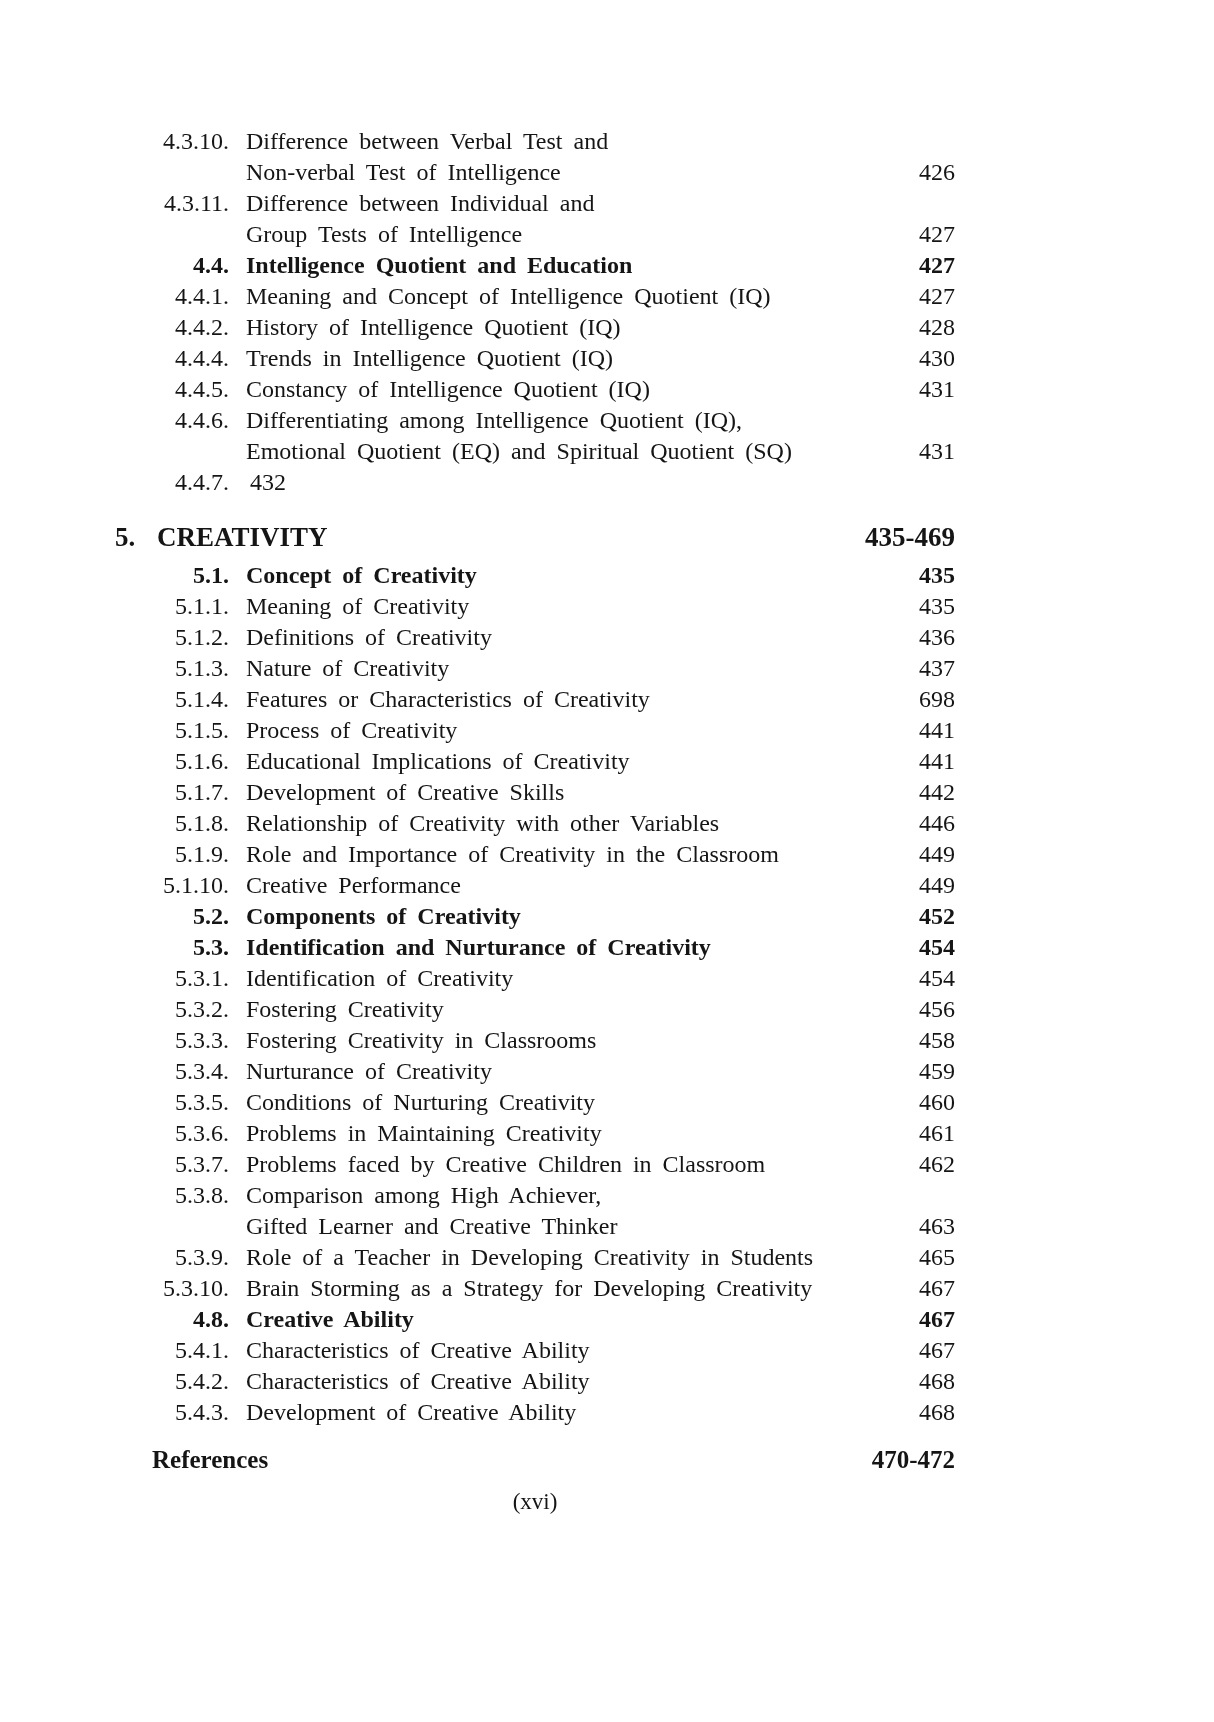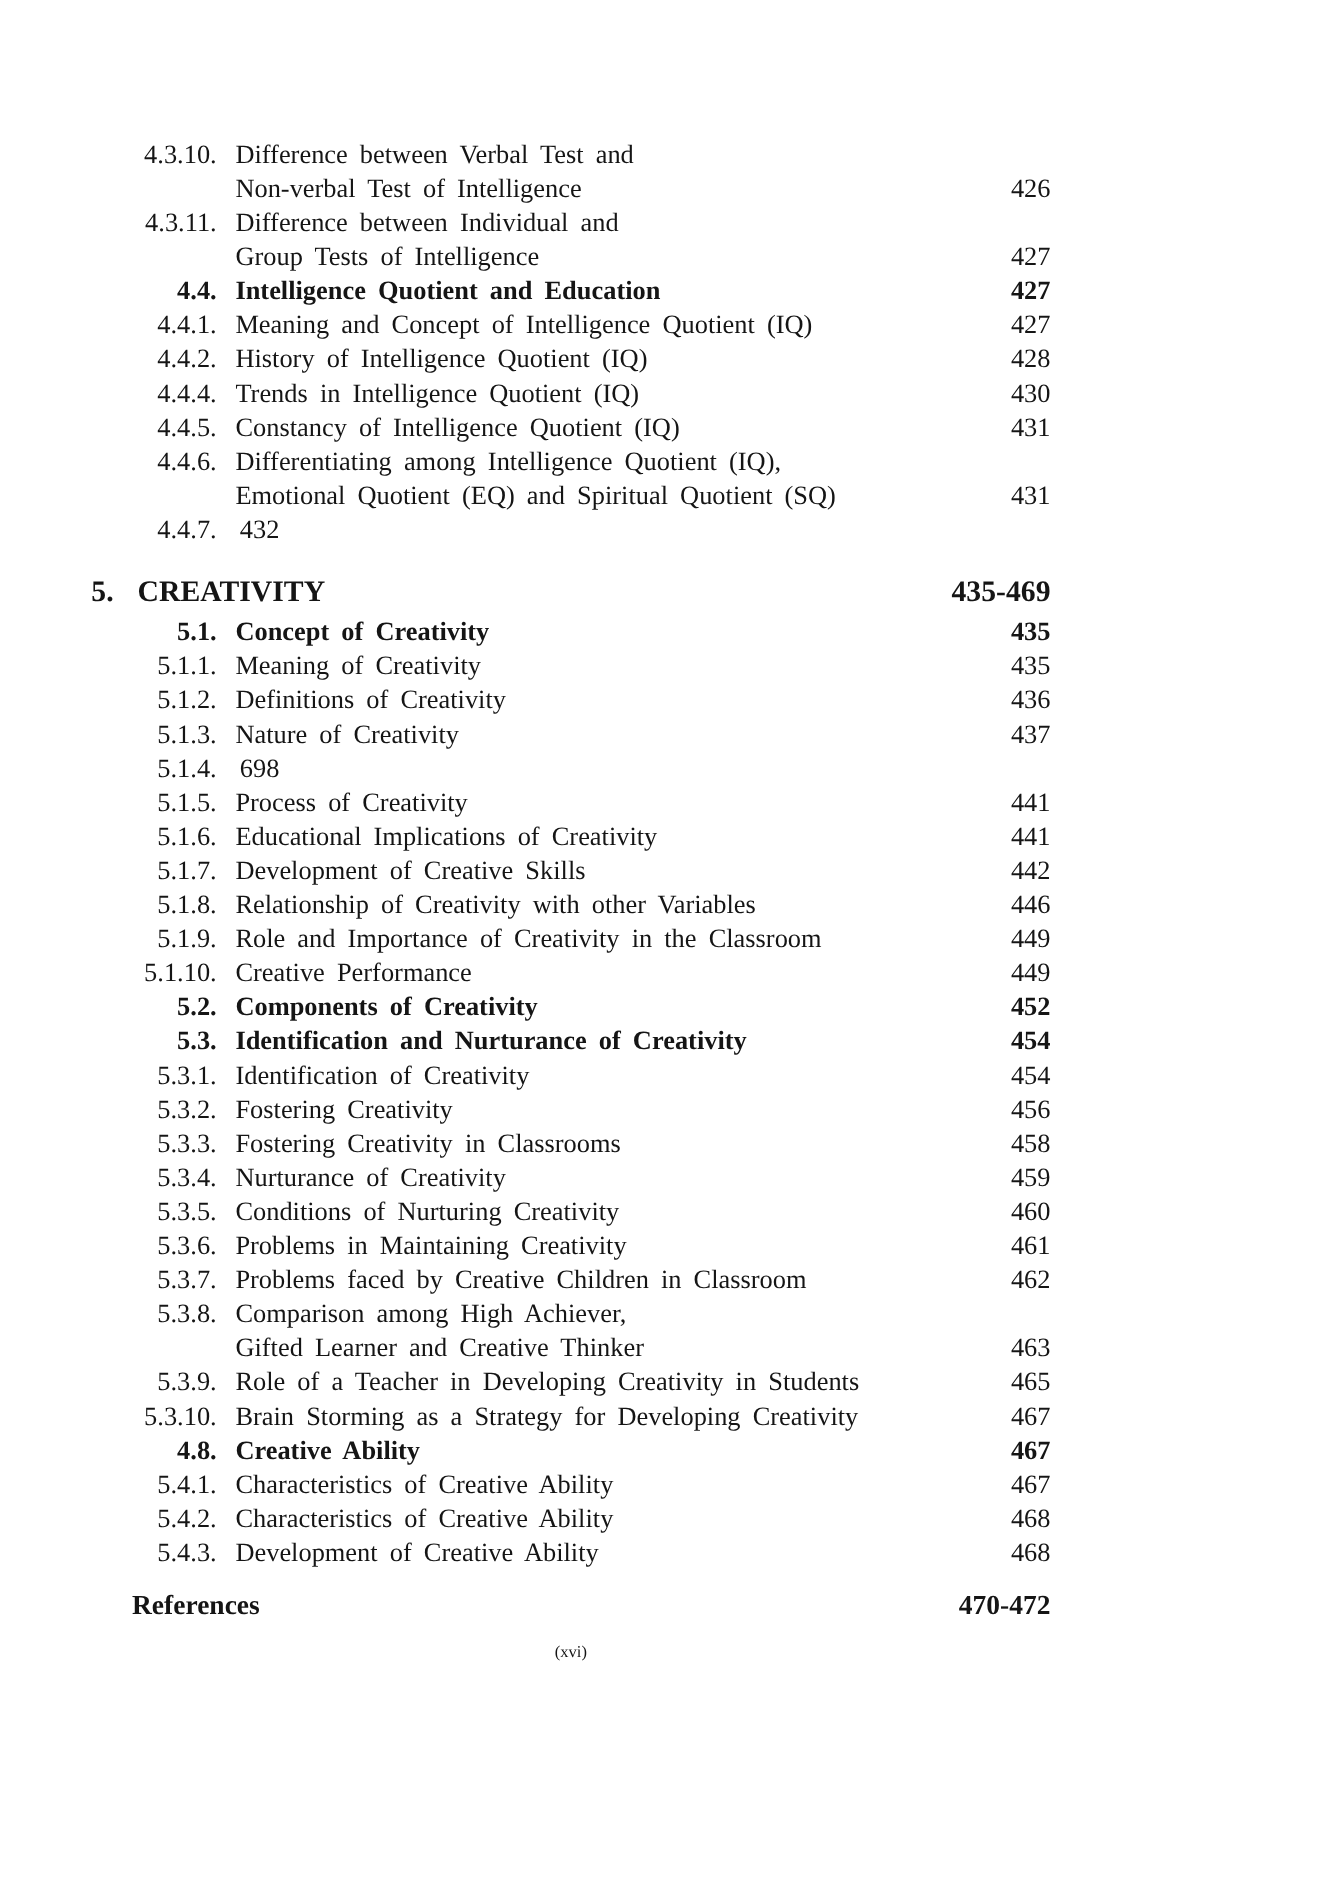--- a/index.html
+++ b/index.html
@@ -7,21 +7,21 @@
     width: 1214px;
     height: 1722px;
     background: #ffffff;
     color: #151515;
     font-family: "Liberation Serif", serif;
   }
   .page {
     box-sizing: border-box;
     width: 1214px;
     height: 1722px;
-    padding: 126px 259px 0 83px;
+    padding: 126px 259px 0 115px;
     position: relative;
     background: #ffffff;
   }
   .toc { width: 100%; }
   .row {
     display: flex;
     font-size: 24px;
     line-height: 31px;
     word-spacing: 5px;
   }
@@ -60,21 +60,21 @@
     font-size: 25px;
     margin-top: 16px;
     justify-content: space-between;
   }
   .row.references .num {
     width: 37px;
     padding-right: 0;
   }
   .footer {
     text-align: center;
-    font-size: 15px;
+    font-size: 23px;
     line-height: 30px;
     margin-top: 12px;
   }
 </style>
 </head>
 <body>
 
 <div class="page">
   <div class="toc">
       <div class="row sub">
@@ -141,20 +141,21 @@
     <span class="title">Definitions of Creativity</span>
     <span class="pg">436</span>
   </div>
       <div class="row sub">
     <span class="num">5.1.3.</span>
     <span class="title">Nature of Creativity</span>
     <span class="pg">437</span>
   </div>
       <div class="row sub">
     <span class="num">5.1.4.</span>
+    <span class="title">Features or Characteristics of Creativity</span>
     <span class="pg">698</span>
   </div>
       <div class="row sub">
     <span class="num">5.1.5.</span>
     <span class="title">Process of Creativity</span>
     <span class="pg">441</span>
   </div>
       <div class="row sub">
     <span class="num">5.1.6.</span>
     <span class="title">Educational Implications of Creativity</span>

